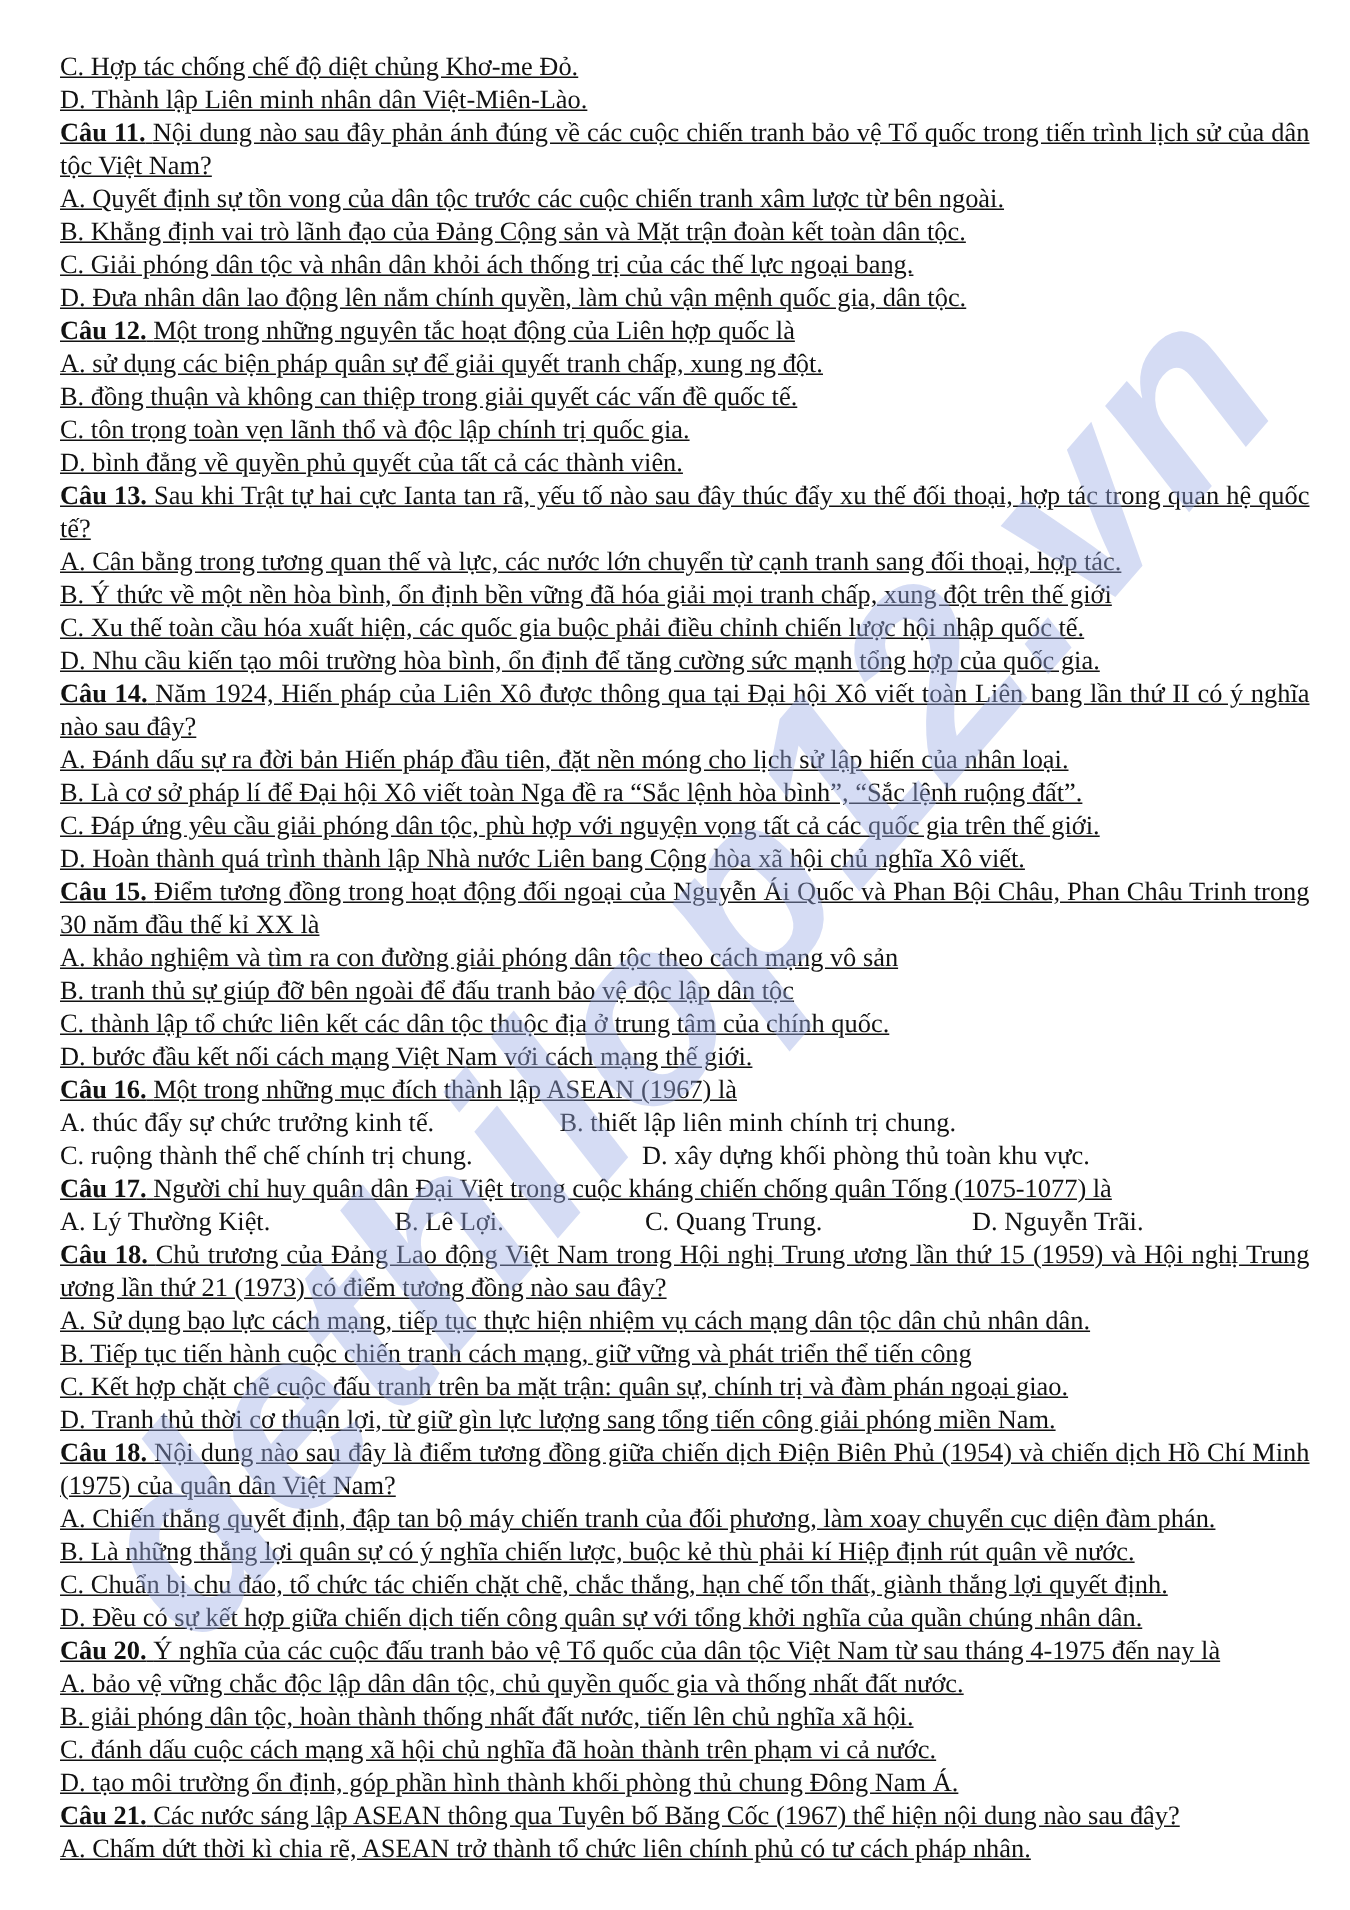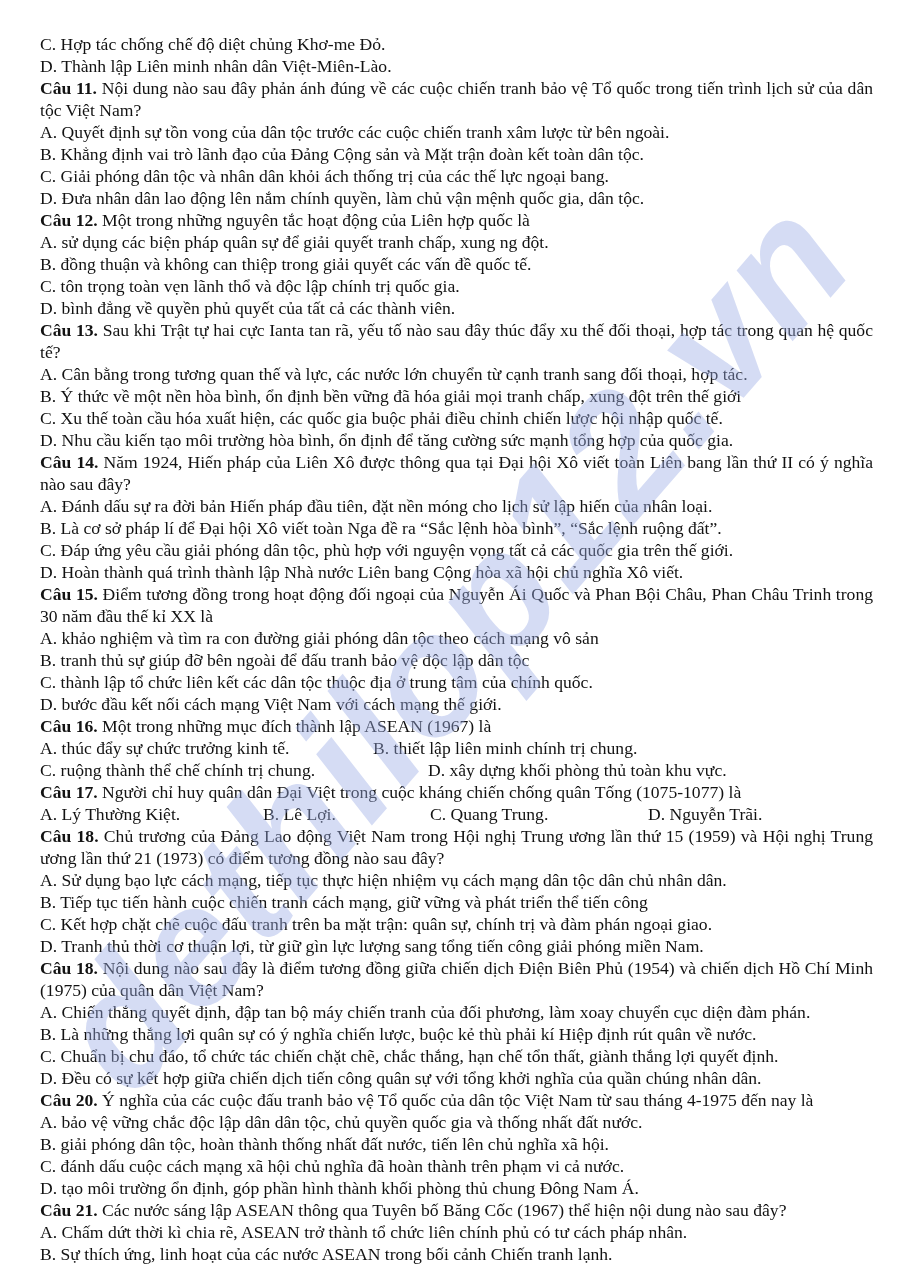--- a/index.html
+++ b/index.html
@@ -12,20 +12,21 @@
   }
   .page {
     position: relative;
     width: 900px;
     height: 1273px;
     background: #ffffff;
     font-family: "Liberation Serif", "DejaVu Serif", serif;
     font-size: 17.6px;
     line-height: 22px;
     color: #121212;
+    text-decoration: underline;
   }
   .content {
     position: relative;
     padding: 33px 27px 0 40px;
     text-align: justify;
     z-index: 1;
   }
   .line { margin: 0; }
   .qlabel { font-weight: bold; }
   .cols { text-align: left; white-space: nowrap; }
@@ -110,18 +111,17 @@
     <div class="line">D. Đều có sự kết hợp giữa chiến dịch tiến công quân sự với tổng khởi nghĩa của quần chúng nhân dân.</div>
 
     <div class="line"><b class="qlabel">Câu 20.</b> <span>Ý nghĩa của các cuộc đấu tranh bảo vệ Tổ quốc của dân tộc Việt Nam từ sau tháng 4-1975 đến nay là</span></div>
     <div class="line">A. bảo vệ vững chắc độc lập dân dân tộc, chủ quyền quốc gia và thống nhất đất nước.</div>
     <div class="line">B. giải phóng dân tộc, hoàn thành thống nhất đất nước, tiến lên chủ nghĩa xã hội.</div>
     <div class="line">C. đánh dấu cuộc cách mạng xã hội chủ nghĩa đã hoàn thành trên phạm vi cả nước.</div>
     <div class="line">D. tạo môi trường ổn định, góp phần hình thành khối phòng thủ chung Đông Nam Á.</div>
 
     <div class="line"><b class="qlabel">Câu 21.</b> <span>Các nước sáng lập ASEAN thông qua Tuyên bố Băng Cốc (1967) thể hiện nội dung nào sau đây?</span></div>
     <div class="line">A. Chấm dứt thời kì chia rẽ, ASEAN trở thành tổ chức liên chính phủ có tư cách pháp nhân.</div>
-    <div class="line">B. Sự thích ứng, linh hoạt của các nước ASEAN trong bối cảnh Chiến tranh lạnh.</div>
 
   </div>
 
   <div class="watermark">dethilop12.vn</div>
 </div>
 
 </body></html>

